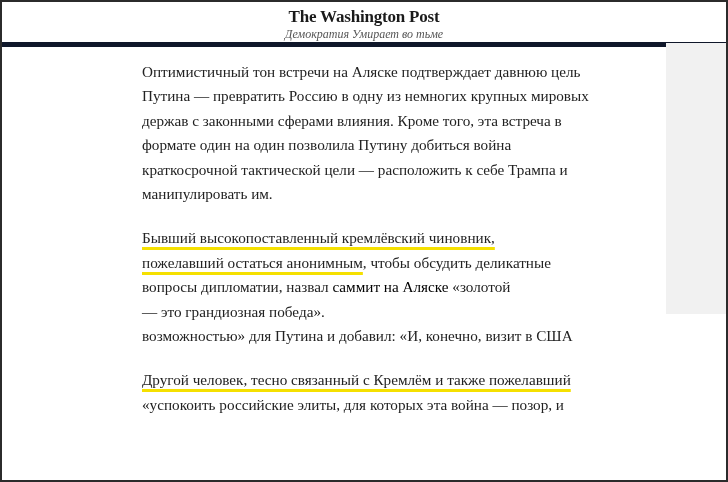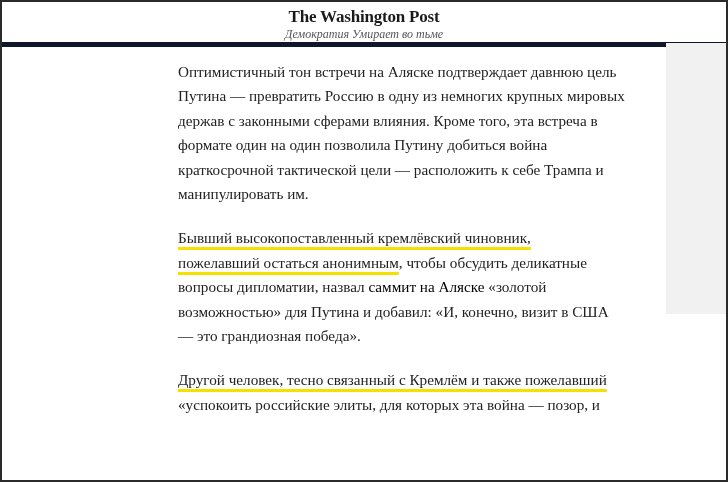--- a/index.html
+++ b/index.html
@@ -41,21 +41,21 @@
     background: #f1f1f1;
   }
   .article {
     position: absolute; left: 140px; top: 58px; width: 470px;
     font-family: "Liberation Serif", "DejaVu Serif", serif;
     font-size: 15.2px;
     line-height: 24.4px;
     color: #222222;
   }
   .para { margin: 0 0 20px 0; }
-  .para span.line { display: block; white-space: nowrap; margin-left: 36px; }
+  .para span.line { display: block; white-space: nowrap; }
   .hl {
     text-decoration: underline;
     text-decoration-color: #f5e000;
     text-decoration-thickness: 3px;
     text-underline-offset: 4px;
   }
   .link {
     text-decoration-color: #333333;
     text-decoration-thickness: 1px;
     text-underline-offset: 2px;
@@ -83,22 +83,22 @@
       <span class="line">держав с законными сферами влияния. Кроме того, эта встреча в</span>
       <span class="line">формате один на один позволила Путину добиться война</span>
       <span class="line">краткосрочной тактической цели — расположить к себе Трампа и</span>
       <span class="line">манипулировать им.</span>
     </p>
 
     <p class="para">
       <span class="line"><span class="hl">Бывший высокопоставленный кремлёвский чиновник,</span></span>
       <span class="line"><span class="hl">пожелавший остаться анонимным</span><span>, чтобы обсудить деликатные</span></span>
       <span class="line"><span>вопросы дипломатии, назвал </span><a class="link">саммит на Аляске</a><span> «золотой</span></span>
+      <span class="line">— это грандиозная победа».</span>
       <span class="line">возможностью» для Путина и добавил: «И, конечно, визит в США</span>
-      <span class="line">— это грандиозная победа».</span>
     </p>
 
     <p class="para">
       <span class="line"><span class="hl">Другой человек, тесно связанный с Кремлём и также пожелавший</span></span>
       <span class="line">«успокоить российские элиты, для которых эта война — позор, и</span>
 
     </p>
 
   </article>
 </div>

